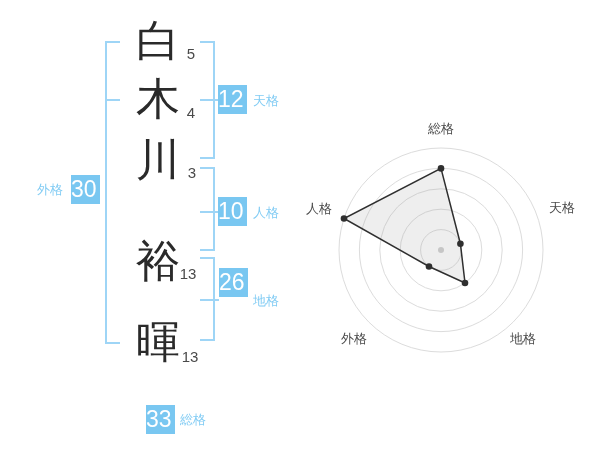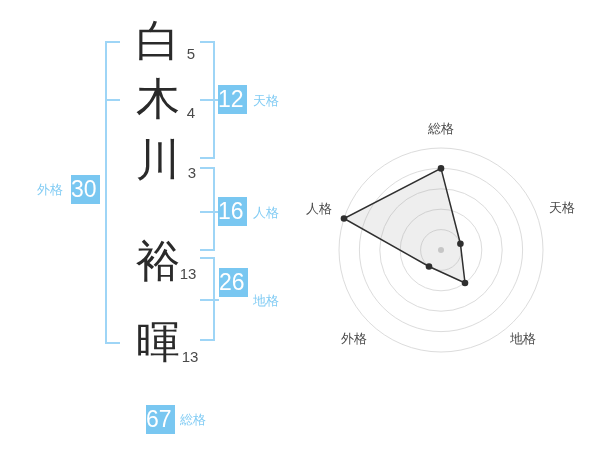--- a/index.html
+++ b/index.html
@@ -58,30 +58,30 @@
     <span class="stroke-num" style="left:191px;top:53px">5</span>
     <span class="stroke-num" style="left:191px;top:112px">4</span>
     <span class="stroke-num" style="left:192px;top:172px">3</span>
     <span class="stroke-num" style="left:188px;top:273px">13</span>
     <span class="stroke-num" style="left:190px;top:356px">13</span>
   </div>
 
   <div class="badge" style="left:218px;top:85px">12</div>
   <span class="badge-label" style="left:253px;top:100px">天格</span>
 
-  <div class="badge" style="left:218px;top:197px">16</div>
+  <div class="badge" style="left:218px;top:197px">10</div>
   <span class="badge-label" style="left:253px;top:212px">人格</span>
 
   <div class="badge" style="left:219px;top:268px">26</div>
   <span class="badge-label" style="left:253px;top:300px">地格</span>
 
   <div class="badge" style="left:71px;top:175px">30</div>
   <span class="badge-label right-align" style="left:63px;top:189px">外格</span>
 
-  <div class="badge" style="left:146px;top:405px">67</div>
+  <div class="badge" style="left:146px;top:405px">33</div>
   <span class="badge-label" style="left:180px;top:419px">総格</span>
 
   <svg width="600" height="470">
       <circle cx="441" cy="250" r="20.4" fill="none" stroke="#dcdcdc" stroke-width="1"></circle>
       <circle cx="441" cy="250" r="40.8" fill="none" stroke="#dcdcdc" stroke-width="1"></circle>
       <circle cx="441" cy="250" r="61.2" fill="none" stroke="#dcdcdc" stroke-width="1"></circle>
       <circle cx="441" cy="250" r="81.6" fill="none" stroke="#dcdcdc" stroke-width="1"></circle>
       <circle cx="441" cy="250" r="102.0" fill="none" stroke="#dcdcdc" stroke-width="1"></circle>
       <polygon points="441.0,168.4 460.4,243.7 465.0,283.0 429.0,266.5 344.0,218.5" fill="rgba(160,160,160,0.18)" stroke="#2f2f2f" stroke-width="1.5"></polygon>
       <circle cx="441.0" cy="168.4" r="3.3" fill="#2f2f2f"></circle>

